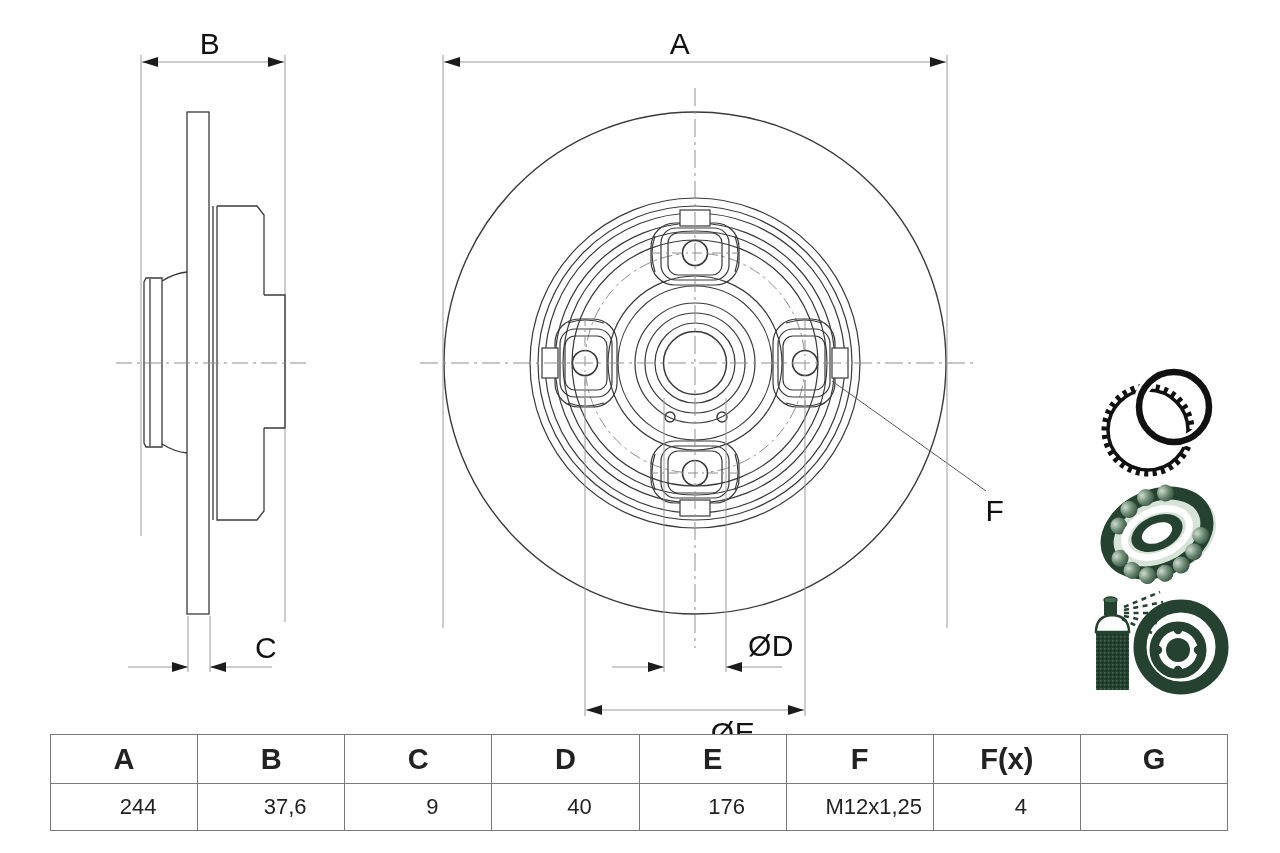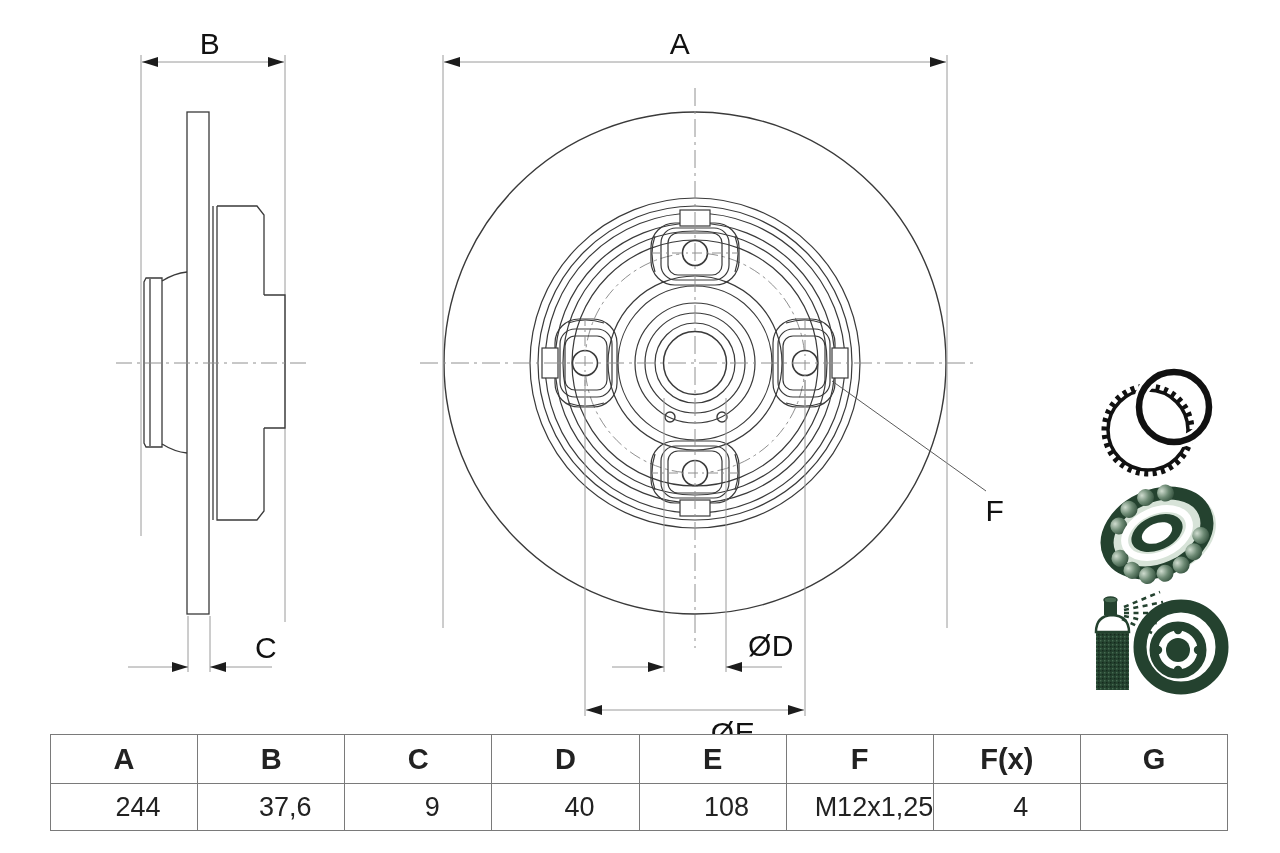--- a/index.html
+++ b/index.html
@@ -14,21 +14,21 @@
   }
   .spec-table{
     position:absolute;left:50px;top:734px;width:1178px;height:96px;
     border-collapse:collapse;table-layout:fixed;background:#fff;
   }
   .spec-table td{
     border:1.6px solid #7a7a7a;text-align:center;vertical-align:middle;
     padding:0;overflow:hidden;
   }
   .spec-table .hdr td{font-weight:bold;font-size:29px;height:48px;color:#222;}
-  .spec-table .val td{font-size:27px;height:46px;color:#222;padding-left:28px;}
+  .spec-table .val td{font-size:22px;height:46px;color:#222;padding-left:28px;}
 </style>
 </head>
 <body>
 
 <div class="canvas">
 
   <svg width="1280" height="853" viewBox="0 0 1280 853">
     <defs>
       <radialGradient id="ballGrad" cx="0.35" cy="0.3" r="0.9">
         <stop offset="0" stop-color="#cfdccf"></stop>
@@ -217,21 +217,21 @@
         <td>E</td>
         <td>F</td>
         <td>F(x)</td>
         <td>G</td>
       </tr>
       <tr class="val">
         <td>244</td>
         <td>37,6</td>
         <td>9</td>
         <td>40</td>
-        <td>108</td>
+        <td>176</td>
         <td>M12x1,25</td>
         <td>4</td>
         <td></td>
       </tr>
     </tbody>
   </table>
 
 </div>
 
 </body></html>

